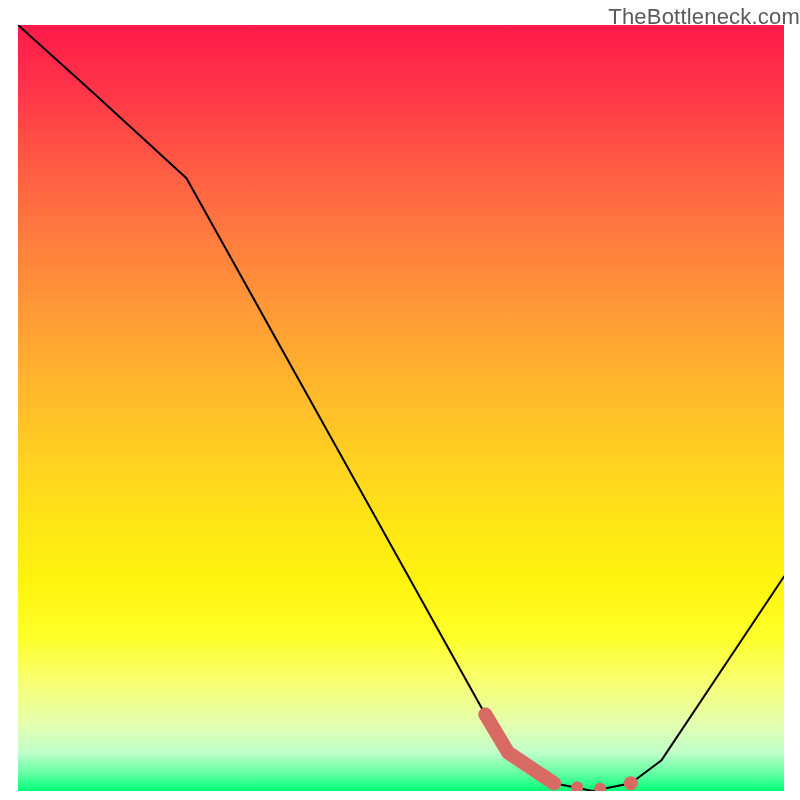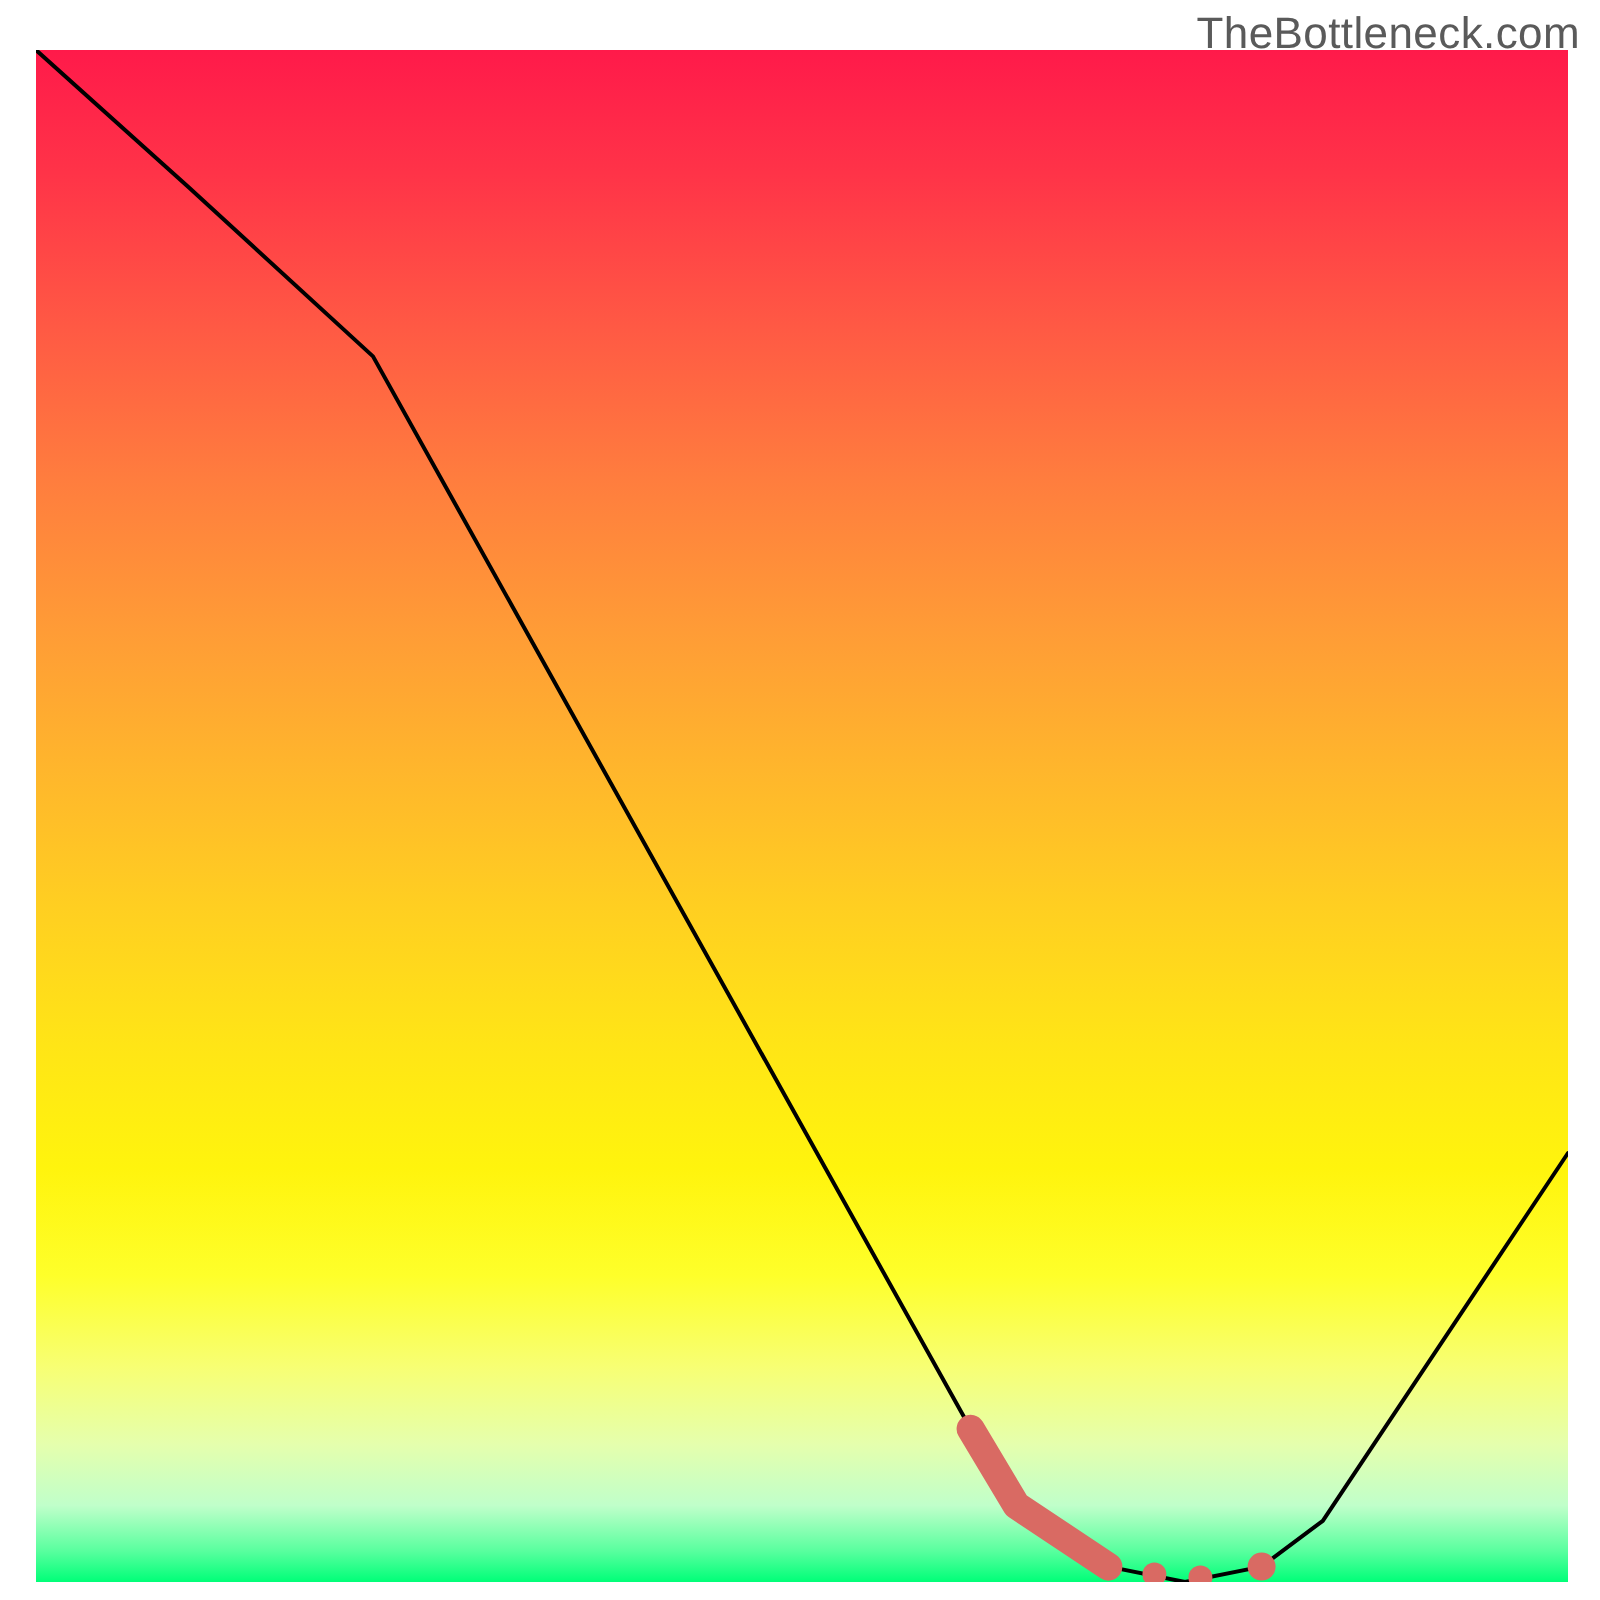--- a/index.html
+++ b/index.html
@@ -12,21 +12,21 @@
   }
   .chart-container {
     position: relative;
     width: 800px;
     height: 800px;
     background: #ffffff;
   }
   .watermark {
     position: absolute;
     top: 4px;
-    right: 10px;
+    right: 0;
     font-size: 22px;
     color: #5a5a5a;
     font-weight: 500;
     letter-spacing: 0.2px;
   }
   .plot-area {
     position: absolute;
     left: 18px;
     top: 25px;
     width: 766px;

